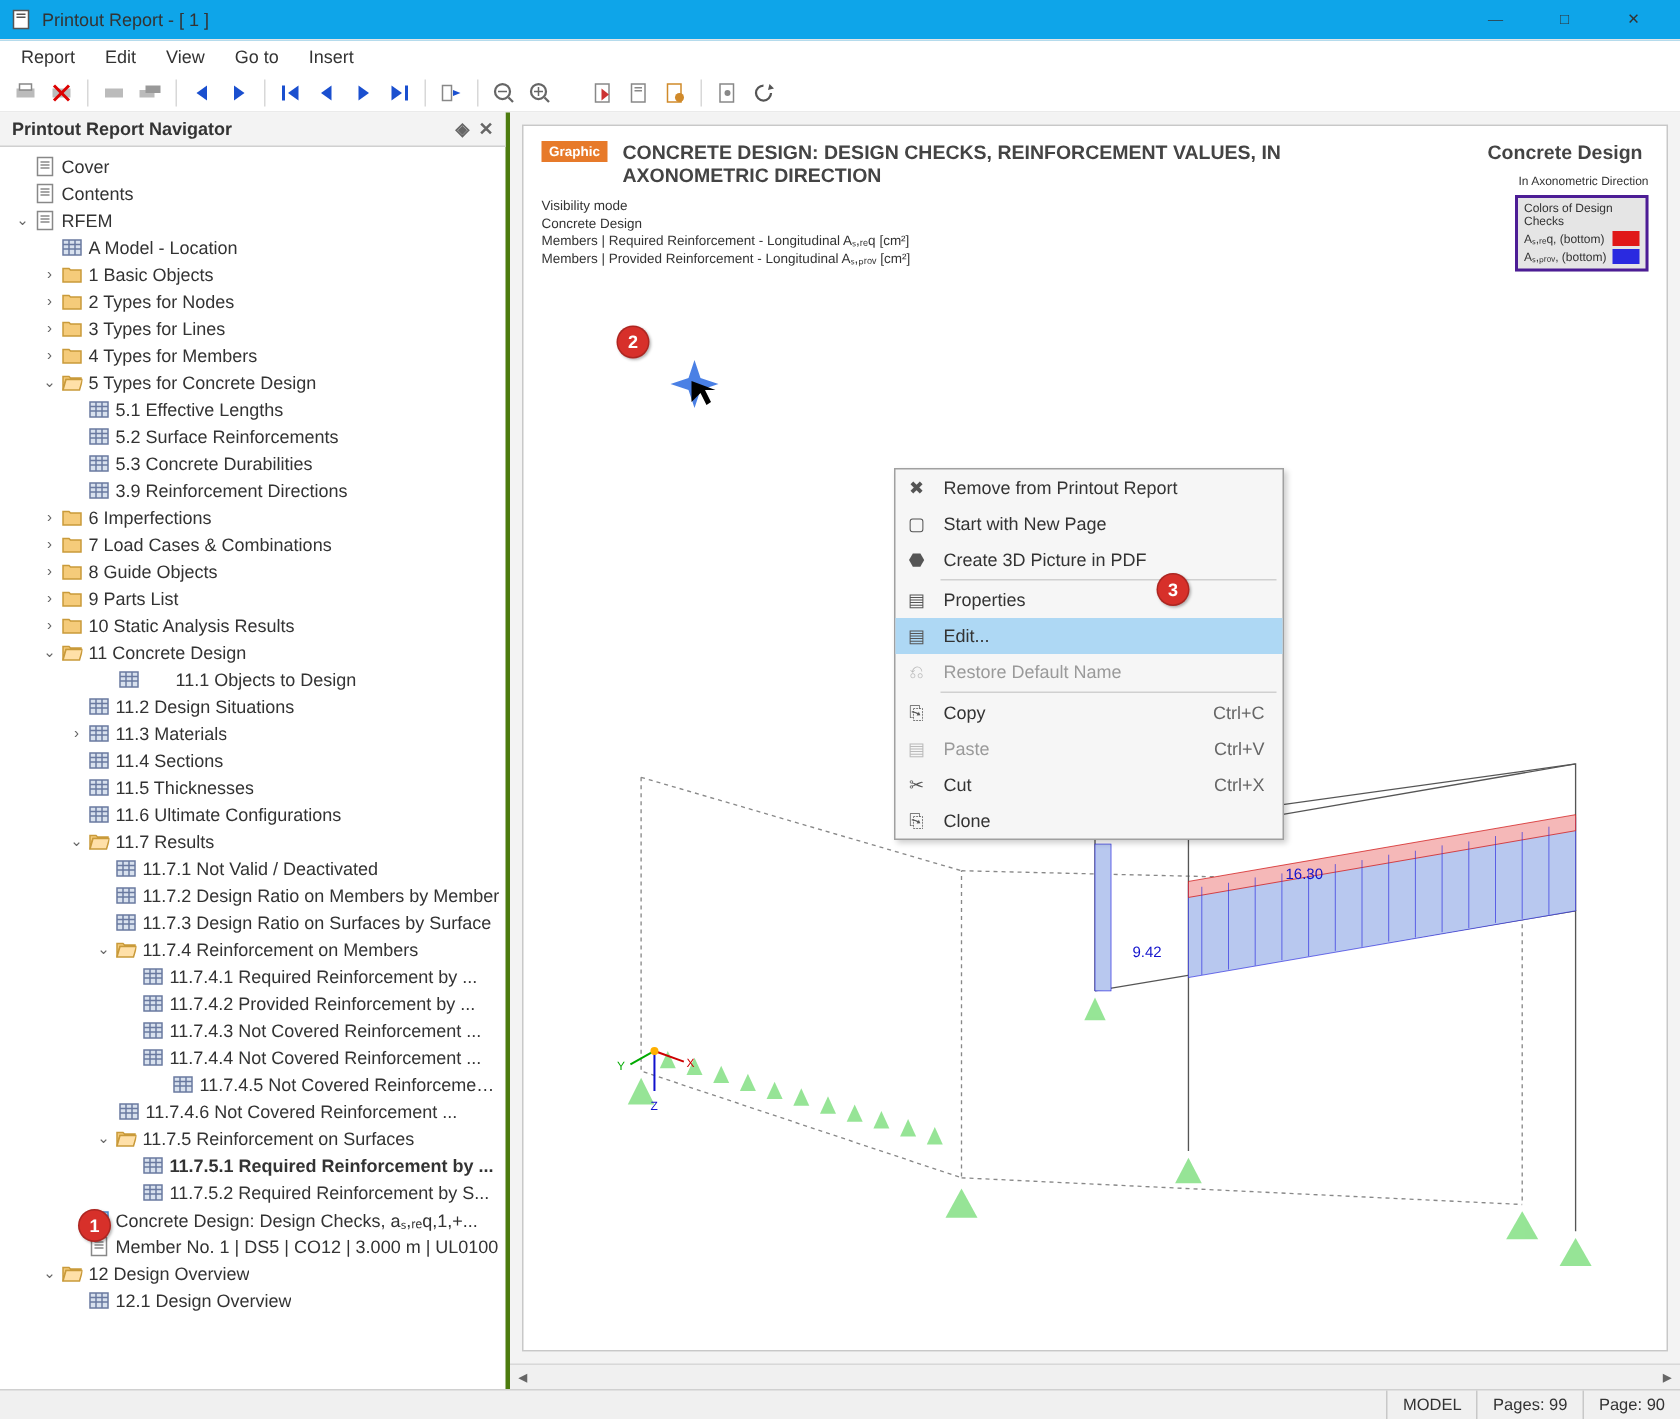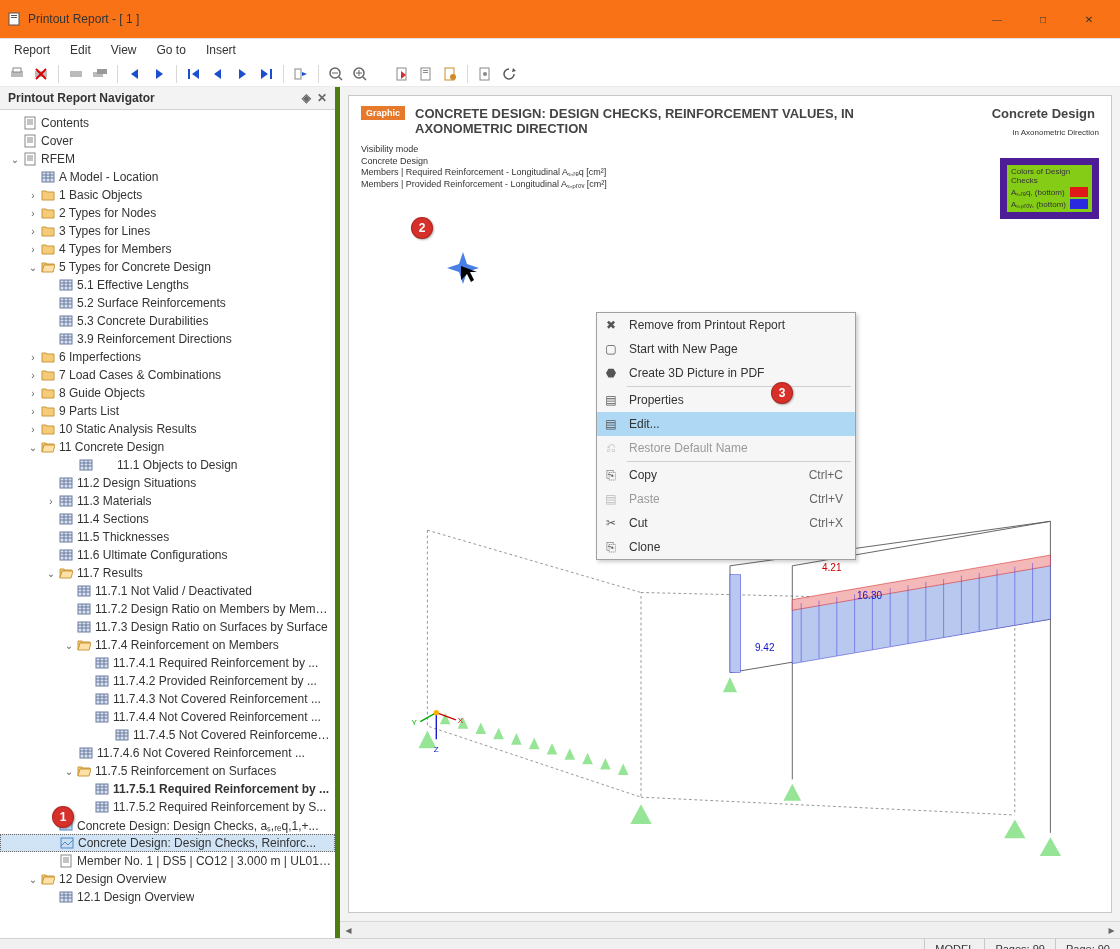--- a/index.html
+++ b/index.html
@@ -1,55 +1,55 @@
 <!DOCTYPE html>
 <html><head>
 <meta charset="utf-8">
 <style>
 * { box-sizing: border-box; margin: 0; padding: 0; font-family: "Segoe UI", Tahoma, sans-serif; }
 body { width: 1120px; height: 949px; background: #fff; font-size: 12px; color: #333; overflow: hidden; position: relative; }
 
 
-.titlebar { height: 39px; display: flex; align-items: center; padding: 0 8px; background: #f97316; border-bottom: 1px solid #e4e4e4; }
+.titlebar { height: 27px; display: flex; align-items: center; padding: 0 8px; background: #0ea5e9; border-bottom: 1px solid #e4e4e4; }
 .titlebar .icon { width: 14px; height: 14px; margin-right: 6px; }
 .titlebar .title { flex: 1; font-size: 12px; }
 .titlebar .winbtn { width: 46px; height: 30px; display: flex; align-items: center; justify-content: center; font-family: "Segoe UI Symbol"; font-size: 10px; }
 
 
 .menubar { height: 22px; display: flex; align-items: center; padding: 0 4px; }
 .menubar .item { padding: 2px 10px; font-size: 12px; }
 
 
 .toolbar { height: 26px; display: flex; align-items: center; padding: 2px 6px; gap: 2px; border-bottom: 1px solid #eaeaea; }
 .toolbar .btn { width: 22px; height: 22px; display: flex; align-items: center; justify-content: center; }
 .toolbar .sep { width: 1px; height: 18px; background: #d8d8d8; margin: 0 4px; }
 
 
 .main { display: flex; height: calc(100% - 30px - 22px - 26px - 20px); }
-.sidebar { width: 340px; border-right: 5px solid #4d7c0f; display: flex; flex-direction: column; }
+.sidebar { width: 340px; border-right: 3px solid #4d7c0f; display: flex; flex-direction: column; }
 .sidebar-header { background: #f3f3f3; padding: 4px 8px; font-weight: bold; font-size: 12px; display: flex; align-items: center; justify-content: space-between; border-bottom: 1px solid #d0d0d0; }
 .sidebar-header .hdr-icons { display: flex; gap: 6px; color: #666; }
 .tree { flex: 1; overflow-y: auto; padding: 4px 0; font-size: 12px; }
 .tree-row { display: flex; align-items: center; height: 18px; padding-right: 4px; white-space: nowrap; overflow: hidden; text-overflow: ellipsis; }
 .tree-row.selected { background: #d0e4f5; border: 1px dotted #666; }
 .exp { width: 14px; text-align: center; color: #666; font-size: 10px; flex-shrink: 0; }
 .ticon { width: 16px; height: 14px; margin-right: 3px; flex-shrink: 0; display: flex; align-items: center; justify-content: center; }
 .ticon.folder svg, .ticon.folderopen svg { fill: #f5cb7a; stroke: #c99a3a; }
 .ticon.grid svg { fill: #d8e1ee; stroke: #6a7aa0; }
 .ticon.page svg { fill: #fff; stroke: #888; }
 .ticon.img svg { fill: #cde; stroke: #4a88cc; }
 
 .content { flex: 1; background: #f3f3f3; display:flex; flex-direction:column; position:relative; }
 .reportpage { margin: 8px; flex:1; background: #fff; border: 1px solid #c8c8c8; position: relative; overflow:hidden; }
 .report-header { padding: 10px 16px 4px 12px; display:flex; align-items:flex-start; }
 .tag-graphic { background: #e77a2a; color:#fff; font-size:9px; font-weight:bold; padding:2px 5px; margin-right:10px; }
 .report-title { font-size:13px; font-weight:bold; color:#444; max-width:520px; text-transform:uppercase; }
 .report-subtitle { margin-left:auto; font-size:13px; font-weight:bold; color:#444; }
 .report-meta { font-size:9px; color:#333; padding: 4px 0 0 12px; line-height:1.3; }
-.legend-box { position:absolute; top: 62px; right: 12px; border:7px solid #4c1d95; padding:2px 4px; font-size:8px; background:#84cc16; }
+.legend-box { position:absolute; top: 46px; right: 12px; border:2px solid #4c1d95; padding:2px 4px; font-size:8px; background:#e5e5e5; }
 .legend-title { position:absolute; top:32px; right:12px; font-size:8px; }
 .legend-row { display:flex; align-items:center; gap:4px; margin:1px 0;}
 .legend-swatch { width:18px; height:10px; }
 
 .viewport { position:absolute; left:8px; right:8px; top:96px; bottom:8px; }
 .value-label { position:absolute; font-size:10px; }
 
 
 .context-menu { position: absolute; width: 260px; background: #f6f6f6; border: 1px solid #a0a0a0; box-shadow: 2px 2px 4px rgba(0,0,0,.2); font-size:12px; z-index: 50; }
 .ctx-icon-col { width: 28px; display:flex; align-items:center; justify-content:center; }
@@ -227,33 +227,33 @@
         <div class="tree-row" style="padding-left: 8px;">
           <span class="exp"></span>
           <span class="ticon page">
             <svg width="12" height="14">
               <rect x="1" y="1" width="10" height="12"></rect>
               <line x1="3" y1="4" x2="9" y2="4" stroke="#888"></line>
               <line x1="3" y1="6" x2="9" y2="6" stroke="#888"></line>
               <line x1="3" y1="8" x2="9" y2="8" stroke="#888"></line>
             </svg>
           </span>
-          <span style="overflow: hidden; text-overflow: ellipsis;">Contents</span>
+          <span style="overflow: hidden; text-overflow: ellipsis;">Cover</span>
         </div>
         <div class="tree-row" style="padding-left: 8px;">
           <span class="exp"></span>
           <span class="ticon page">
             <svg width="12" height="14">
               <rect x="1" y="1" width="10" height="12"></rect>
               <line x1="3" y1="4" x2="9" y2="4" stroke="#888"></line>
               <line x1="3" y1="6" x2="9" y2="6" stroke="#888"></line>
               <line x1="3" y1="8" x2="9" y2="8" stroke="#888"></line>
             </svg>
           </span>
-          <span style="overflow: hidden; text-overflow: ellipsis;">Cover</span>
+          <span style="overflow: hidden; text-overflow: ellipsis;">Contents</span>
         </div>
         <div class="tree-row" style="padding-left: 8px;">
           <span class="exp">⌄</span>
           <span class="ticon page">
             <svg width="12" height="14">
               <rect x="1" y="1" width="10" height="12"></rect>
               <line x1="3" y1="4" x2="9" y2="4" stroke="#888"></line>
               <line x1="3" y1="6" x2="9" y2="6" stroke="#888"></line>
               <line x1="3" y1="8" x2="9" y2="8" stroke="#888"></line>
             </svg>
@@ -679,30 +679,20 @@
         </div>
         <div class="tree-row" style="padding-left: 44px;">
           <span class="exp"></span>
           <span class="ticon img">
             <svg width="14" height="12">
               <rect x="1" y="1" width="12" height="10"></rect>
               <polyline points="1,9 5,5 8,8 13,3" fill="none" stroke="#4a88cc"></polyline>
             </svg>
           </span>
           <span style="overflow: hidden; text-overflow: ellipsis;">Concrete Design: Design Checks, aₛ,ᵣₑq,1,+...</span>
-        </div>
-        <div class="tree-row selected" style="padding-left: 44px;">
-          <span class="exp"></span>
-          <span class="ticon img">
-            <svg width="14" height="12">
-              <rect x="1" y="1" width="12" height="10"></rect>
-              <polyline points="1,9 5,5 8,8 13,3" fill="none" stroke="#4a88cc"></polyline>
-            </svg>
-          </span>
-          <span style="overflow: hidden; text-overflow: ellipsis;">Concrete Design: Design Checks, Reinforc...</span>
         </div>
         <div class="tree-row" style="padding-left: 44px;">
           <span class="exp"></span>
           <span class="ticon page">
             <svg width="12" height="14">
               <rect x="1" y="1" width="10" height="12"></rect>
               <line x1="3" y1="4" x2="9" y2="4" stroke="#888"></line>
               <line x1="3" y1="6" x2="9" y2="6" stroke="#888"></line>
               <line x1="3" y1="8" x2="9" y2="8" stroke="#888"></line>
             </svg>

